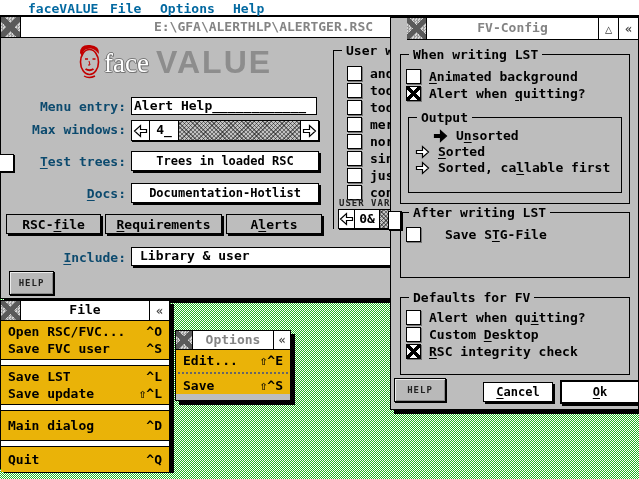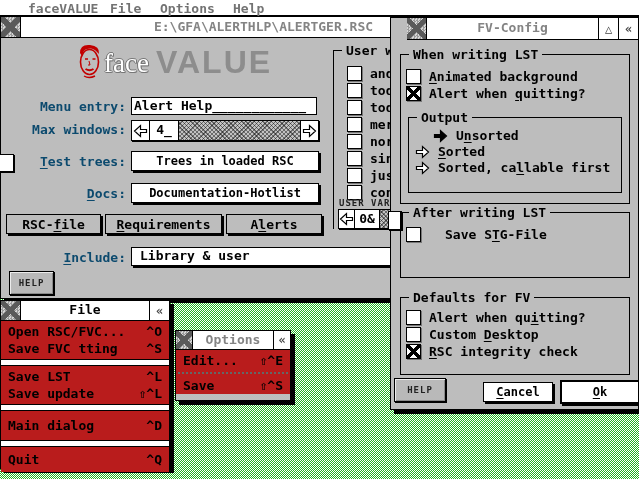--- a/index.html
+++ b/index.html
@@ -7,21 +7,21 @@
     width:639px;height:479px;position:relative;overflow:hidden;
     font-family:"DejaVu Sans Mono","DejaVu Sans",monospace;font-weight:bold;
     background-color:#fff;
     background-image:conic-gradient(#22b422 25%,transparent 25% 50%,#22b422 50% 75%,transparent 75%);
     background-size:2px 2px;
   }
   u{text-decoration:underline;text-underline-offset:2px;}
   .abs{position:absolute;}
   
   .menubar{position:absolute;left:0;top:0;width:639px;height:15px;background:#fff;border-bottom:2px solid #000;}
-  .menubar span{position:absolute;top:1px;font-size:13px;color:#737373;cursor:default;}
+  .menubar span{position:absolute;top:1px;font-size:13px;color:#0369a1;cursor:default;}
   
   .window{position:absolute;background:#bdbdbd;border:1px solid #000;box-shadow:4px 4px 0 #000;}
   .titlebar{display:flex;background:#fff;border-bottom:1px solid #000;align-items:stretch;}
   .tb-title{flex:1;text-align:center;font-size:13px;line-height:19px;overflow:hidden;white-space:nowrap;}
   .tb-title.inactive{color:#848484;}
   .tb-w{width:19px;border-left:1px solid #000;display:flex;align-items:center;justify-content:center;font-size:12px;color:#444;background:#fff;}
   .tb-close{width:19px;border-right:1px solid #000;
     background-color:#d6d6d6;
     background-image:
       linear-gradient(45deg,transparent 41%,#5a5a5a 41% 59%,transparent 59%),
@@ -53,21 +53,21 @@
   .arr polygon{fill:#fff;stroke:#000;stroke-width:1.2;}
   .arr.selected polygon{fill:#000;}
   .groupbox{position:absolute;border:1px solid #000;}
   .grouptitle{position:absolute;top:-8px;left:8px;background:#bdbdbd;padding:0 4px;font-size:13px;white-space:nowrap;}
   .halfbox{position:absolute;background:#fff;border:1px solid #000;box-shadow:1px 1px 0 #000;}
   
   .logo-face{font-family:"Liberation Serif","DejaVu Serif",serif;font-size:27px;font-weight:normal;color:#fff;
     text-shadow:1px 0 #777,-1px 0 #777,0 1px #777,0 -1px #777,1px 1px 0 #777;}
   .logo-value{font-family:"Liberation Sans","DejaVu Sans",sans-serif;font-size:32px;font-weight:bold;color:#8d8d8d;letter-spacing:2px;transform:scaleY(1.0);}
   
-  .menuwin .mbody{background:#b91c1c;}
+  .menuwin .mbody{background:#eab308;}
   .mrow{height:17px;display:flex;justify-content:space-between;align-items:center;padding:0 7px;font-size:13px;white-space:nowrap;}
   .msect{padding:2px 0;border-bottom:1px solid #000;}
   .msect.last{border-bottom:0;}
   .mgap{height:5px;background:#fff;border-bottom:1px solid #000;}
   .dotsep{height:2px;margin:3px 2px;background-image:repeating-linear-gradient(90deg,#666 0 2px,transparent 2px 4px);}
 </style>
 </head>
 <body>
 
 <div class="menubar">
@@ -260,21 +260,21 @@
     <div class="tb-title" style="line-height:18px;">File</div>
     <div class="tb-w">«</div>
   </div>
   <div class="mbody">
     <div class="msect">
       <div class="mrow">
         <span>Open RSC/FVC...</span>
         <span>^O</span>
       </div>
       <div class="mrow">
-        <span>Save FVC tting</span>
+        <span>Save FVC user</span>
         <span>^S</span>
       </div>
     </div>
     <div class="mgap"></div>
     <div class="msect">
       <div class="mrow">
         <span>Save LST</span>
         <span>^L</span>
       </div>
       <div class="mrow">

